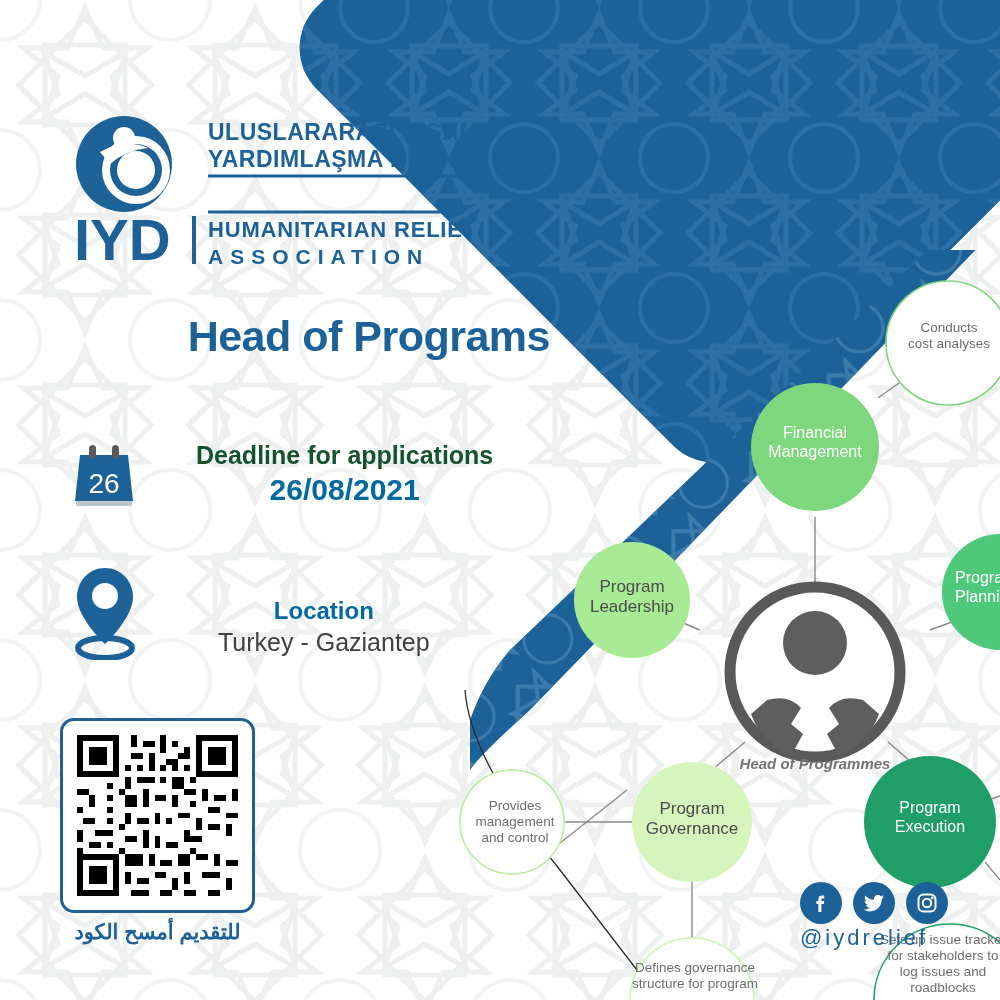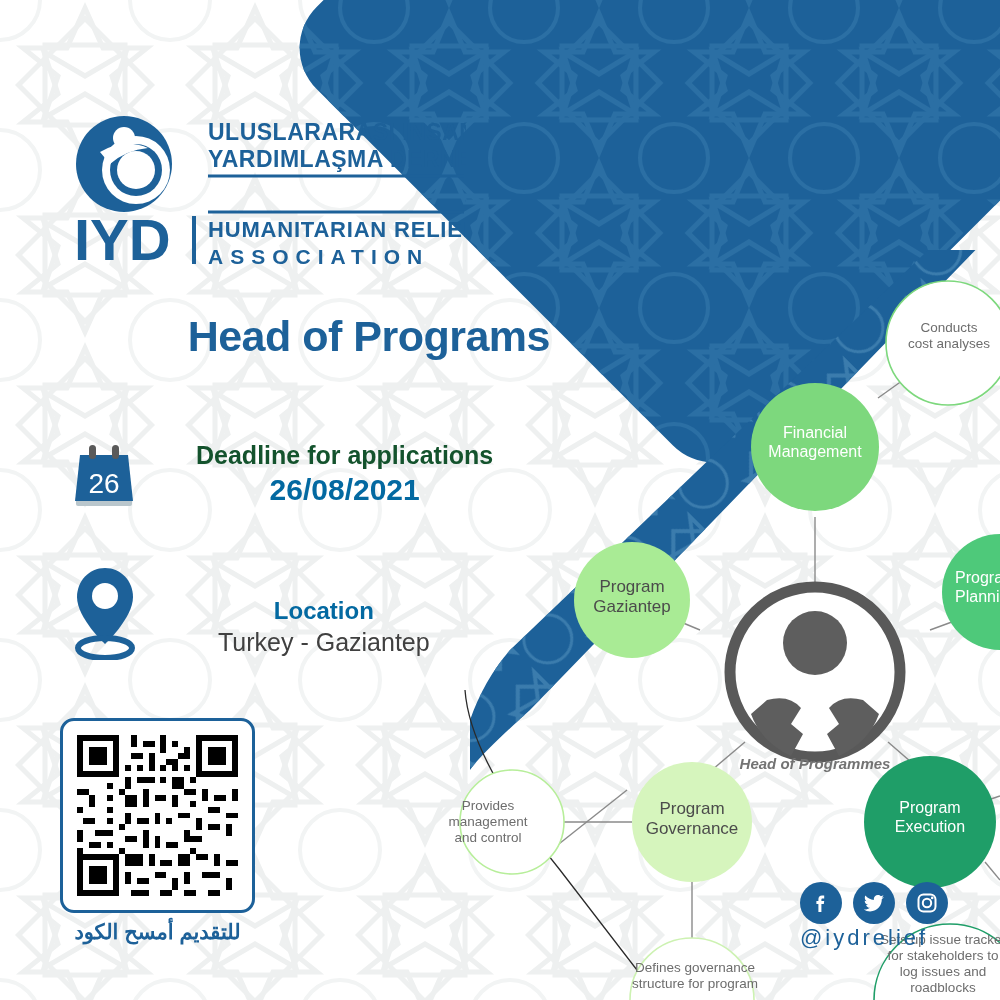--- a/index.html
+++ b/index.html
@@ -343,21 +343,21 @@
     </g>
   </svg>
 
   <div class="node-label lbl-white" style="left:735px;top:424px;width:160px;">
     <div>Financial</div>
     <div>Management</div>
   </div>
 
   <div class="node-label lbl-dark" style="left:562px;top:577px;width:140px;">
     <div>Program</div>
-    <div>Gaziantep</div>
+    <div>Leadership</div>
   </div>
 
   <div class="node-label lbl-white" style="left:955px;top:569px;width:130px;text-align:left;">
     <div>Program</div>
     <div>Planning</div>
   </div>
 
   <div class="node-label lbl-dark" style="left:622px;top:799px;width:140px;">
     <div>Program</div>
     <div>Governance</div>
@@ -368,21 +368,21 @@
     <div>Execution</div>
   </div>
 
   <div class="node-label lbl-center" style="left:715px;top:755px;width:200px;">Head of Programmes</div>
 
   <div class="node-label lbl-small" style="left:888px;top:320px;width:122px;">
     <div>Conducts</div>
     <div>cost analyses</div>
   </div>
 
-  <div class="node-label lbl-small" style="left:428px;top:798px;width:120px;">
+  <div class="node-label lbl-small" style="left:455px;top:798px;width:120px;">
     <div>Provides</div>
     <div>management</div>
     <div>and control</div>
   </div>
 
   <div class="node-label lbl-small" style="left:620px;top:960px;width:150px;">
     <div>Defines governance</div>
     <div>structure for program</div>
   </div>
 

